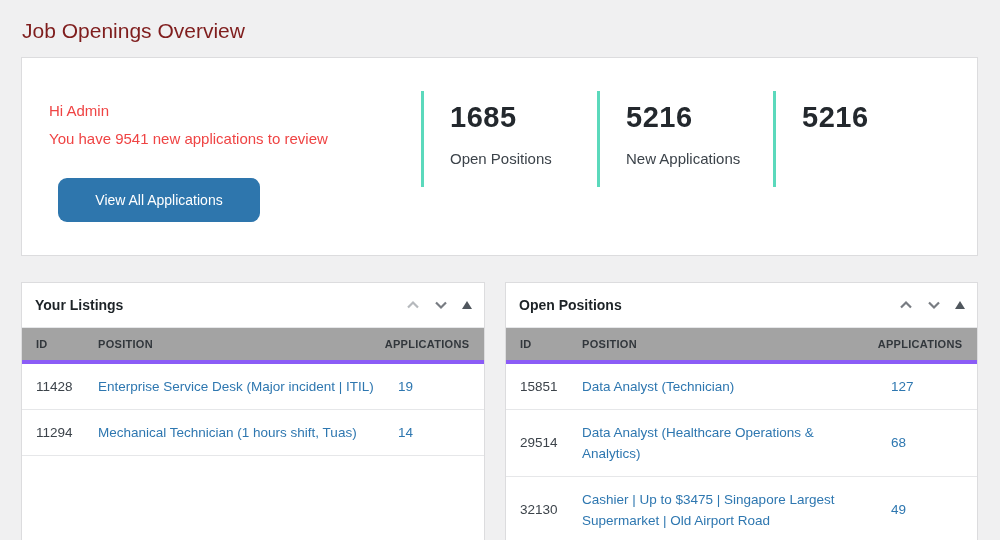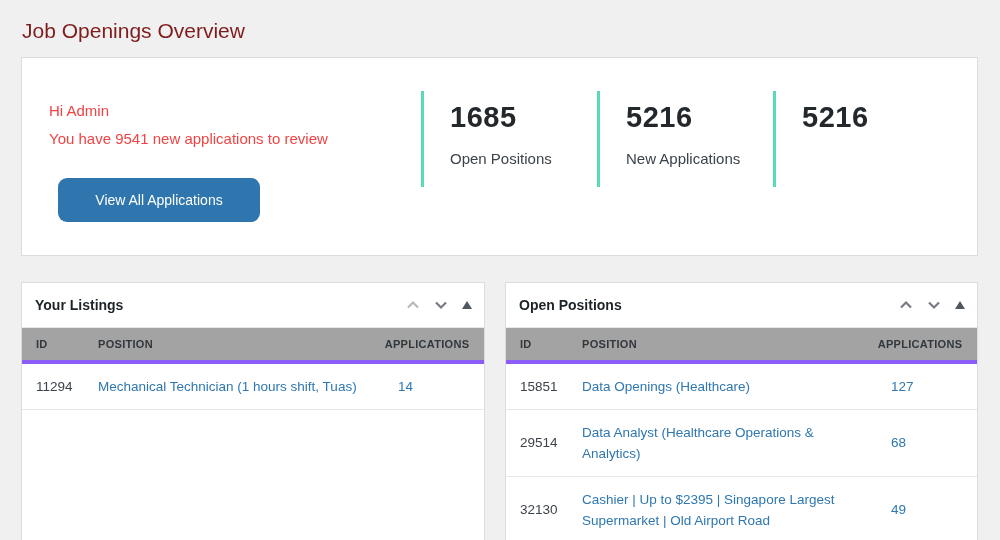--- a/index.html
+++ b/index.html
@@ -145,20 +145,25 @@
       </colgroup>
     <thead>
       <tr>
         <th>ID</th>
         <th>POSITION</th>
         <th class="h-apps">APPLICATIONS</th>
       </tr>
     </thead>
     <tbody>
       <tr>
+        <td class="cell-id">11428</td>
+        <td class="cell-pos"><a class="tbl-link">Enterprise Service Desk (Major incident | ITIL)</a></td>
+        <td><a class="tbl-link">19</a></td>
+      </tr>
+      <tr>
         <td class="cell-id">11294</td>
         <td class="cell-pos"><a class="tbl-link">Mechanical Technician (1 hours shift, Tuas)</a></td>
         <td><a class="tbl-link">14</a></td>
       </tr>
       <tr class="partial-row">
           <td colspan="3"></td>
         </tr>
     </tbody>
   </table>
 </div>
@@ -193,31 +198,31 @@
     <thead>
       <tr>
         <th>ID</th>
         <th>POSITION</th>
         <th class="h-apps">APPLICATIONS</th>
       </tr>
     </thead>
     <tbody>
       <tr>
         <td class="cell-id">15851</td>
-        <td class="cell-pos"><a class="tbl-link">Data Openings (Healthcare)</a></td>
+        <td class="cell-pos"><a class="tbl-link">Data Analyst (Technician)</a></td>
         <td><a class="tbl-link">127</a></td>
       </tr>
       <tr>
         <td class="cell-id">29514</td>
         <td class="cell-pos"><a class="tbl-link">Data Analyst (Healthcare Operations &amp; Analytics)</a></td>
         <td><a class="tbl-link">68</a></td>
       </tr>
       <tr>
         <td class="cell-id">32130</td>
-        <td class="cell-pos"><a class="tbl-link">Cashier | Up to $2395 | Singapore Largest Supermarket | Old Airport Road</a></td>
+        <td class="cell-pos"><a class="tbl-link">Cashier | Up to $3475 | Singapore Largest Supermarket | Old Airport Road</a></td>
         <td><a class="tbl-link">49</a></td>
       </tr>
       <tr class="partial-row">
           <td colspan="3"></td>
         </tr>
     </tbody>
   </table>
 </div>
 
 </body></html>

